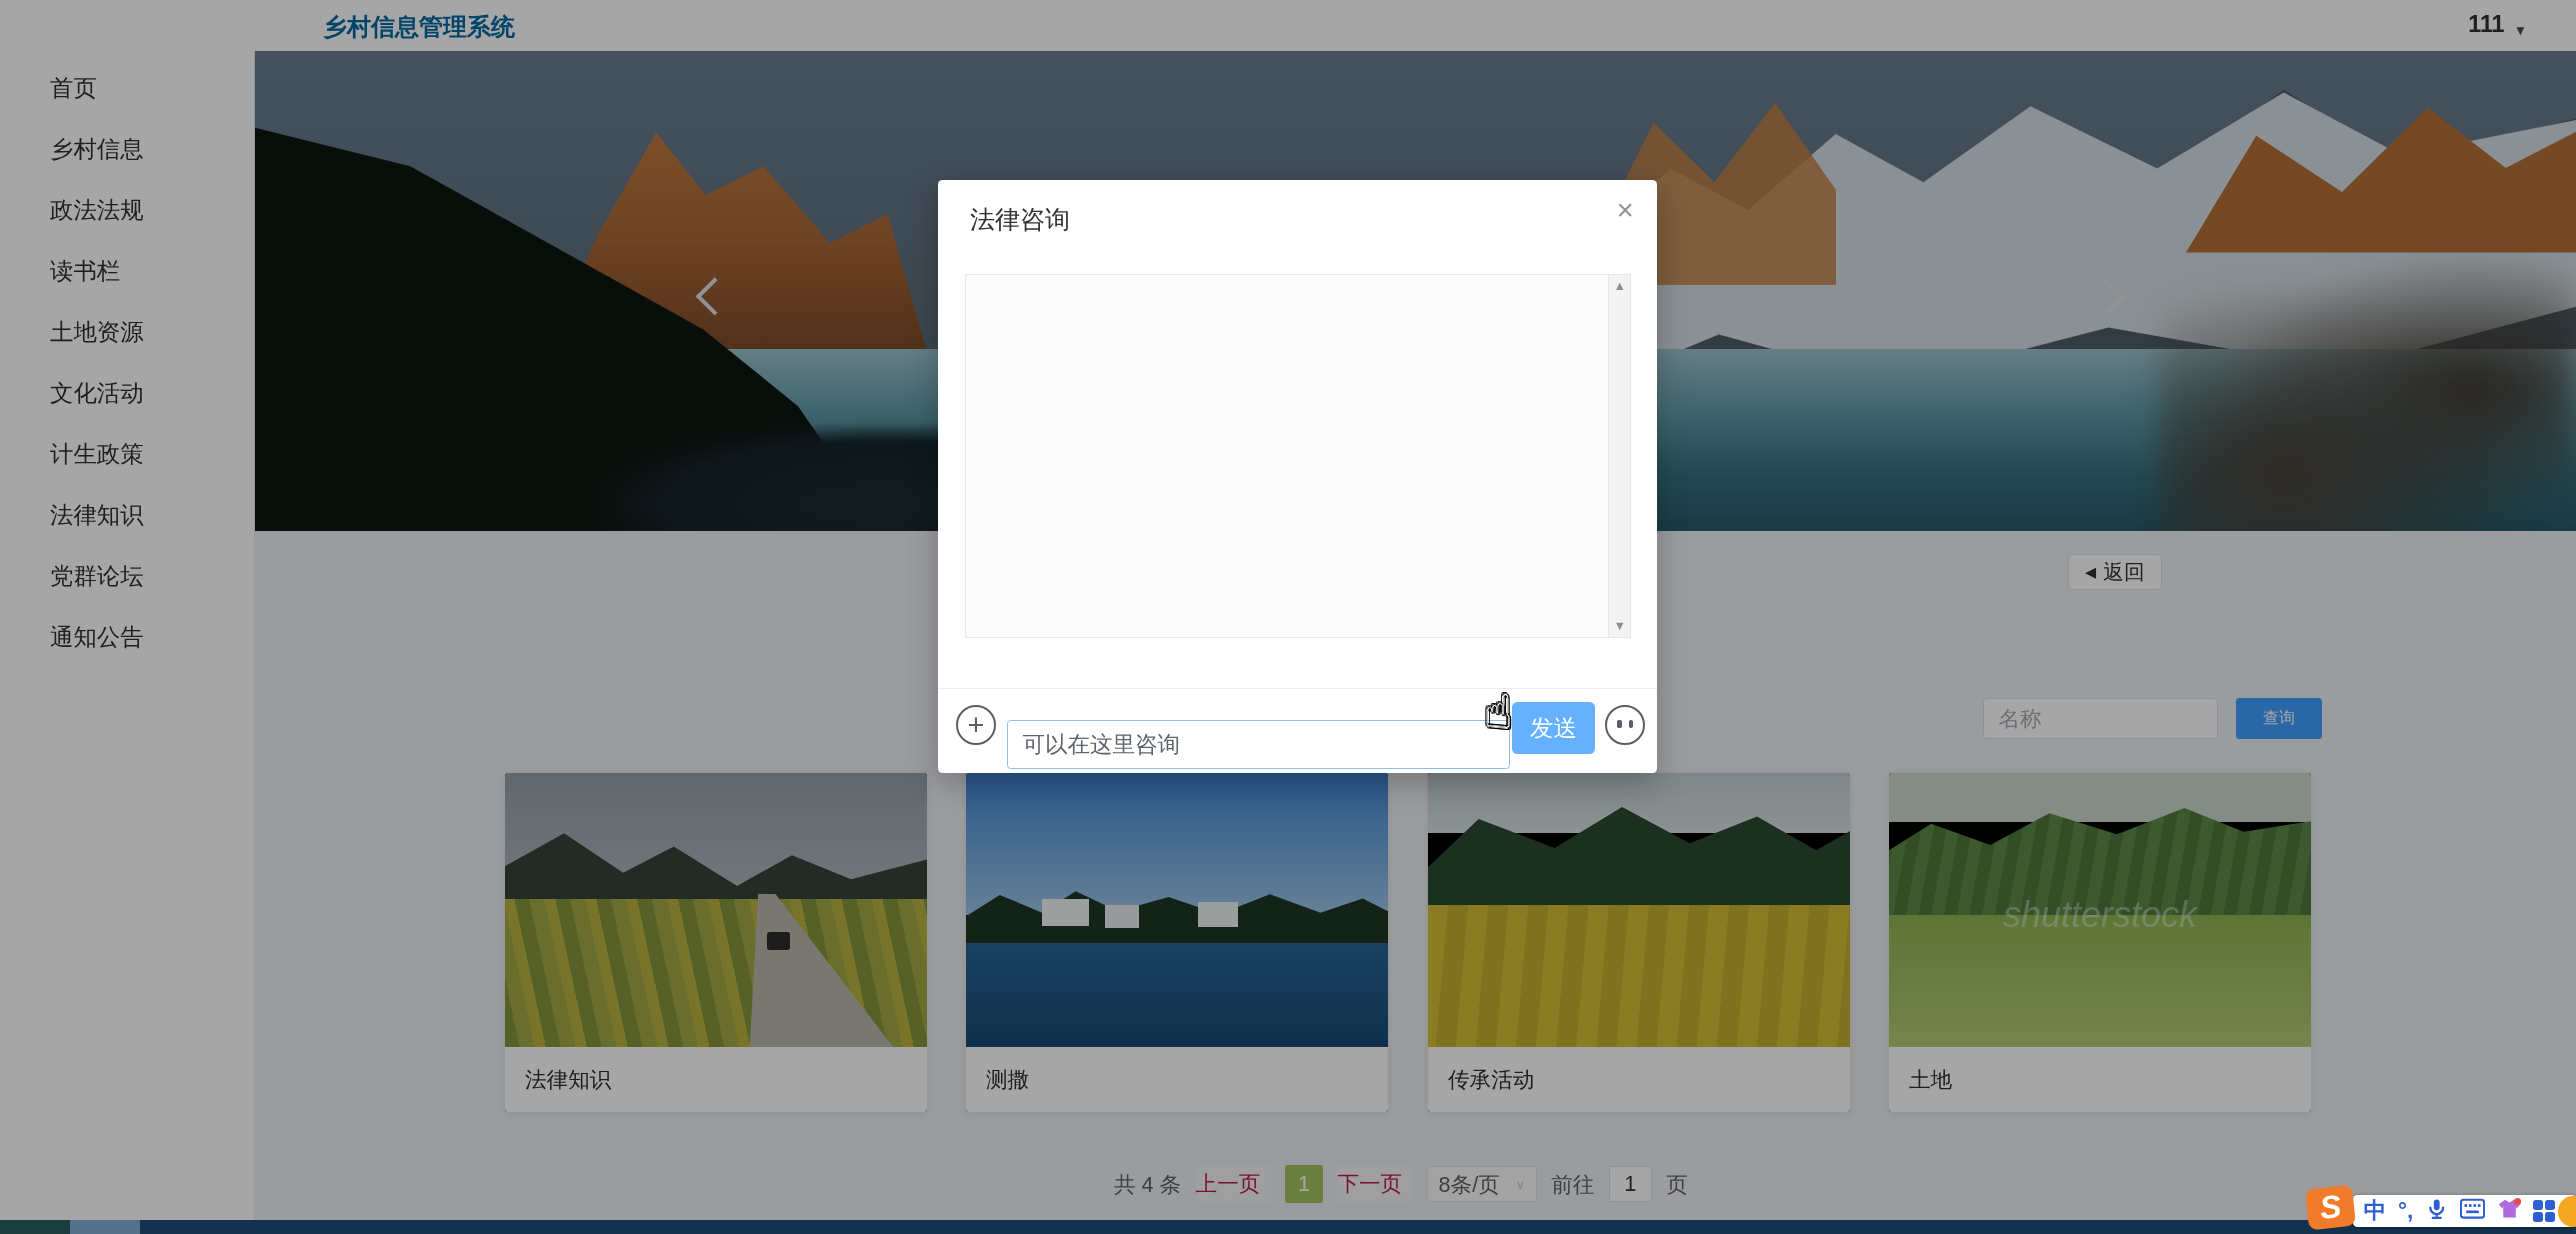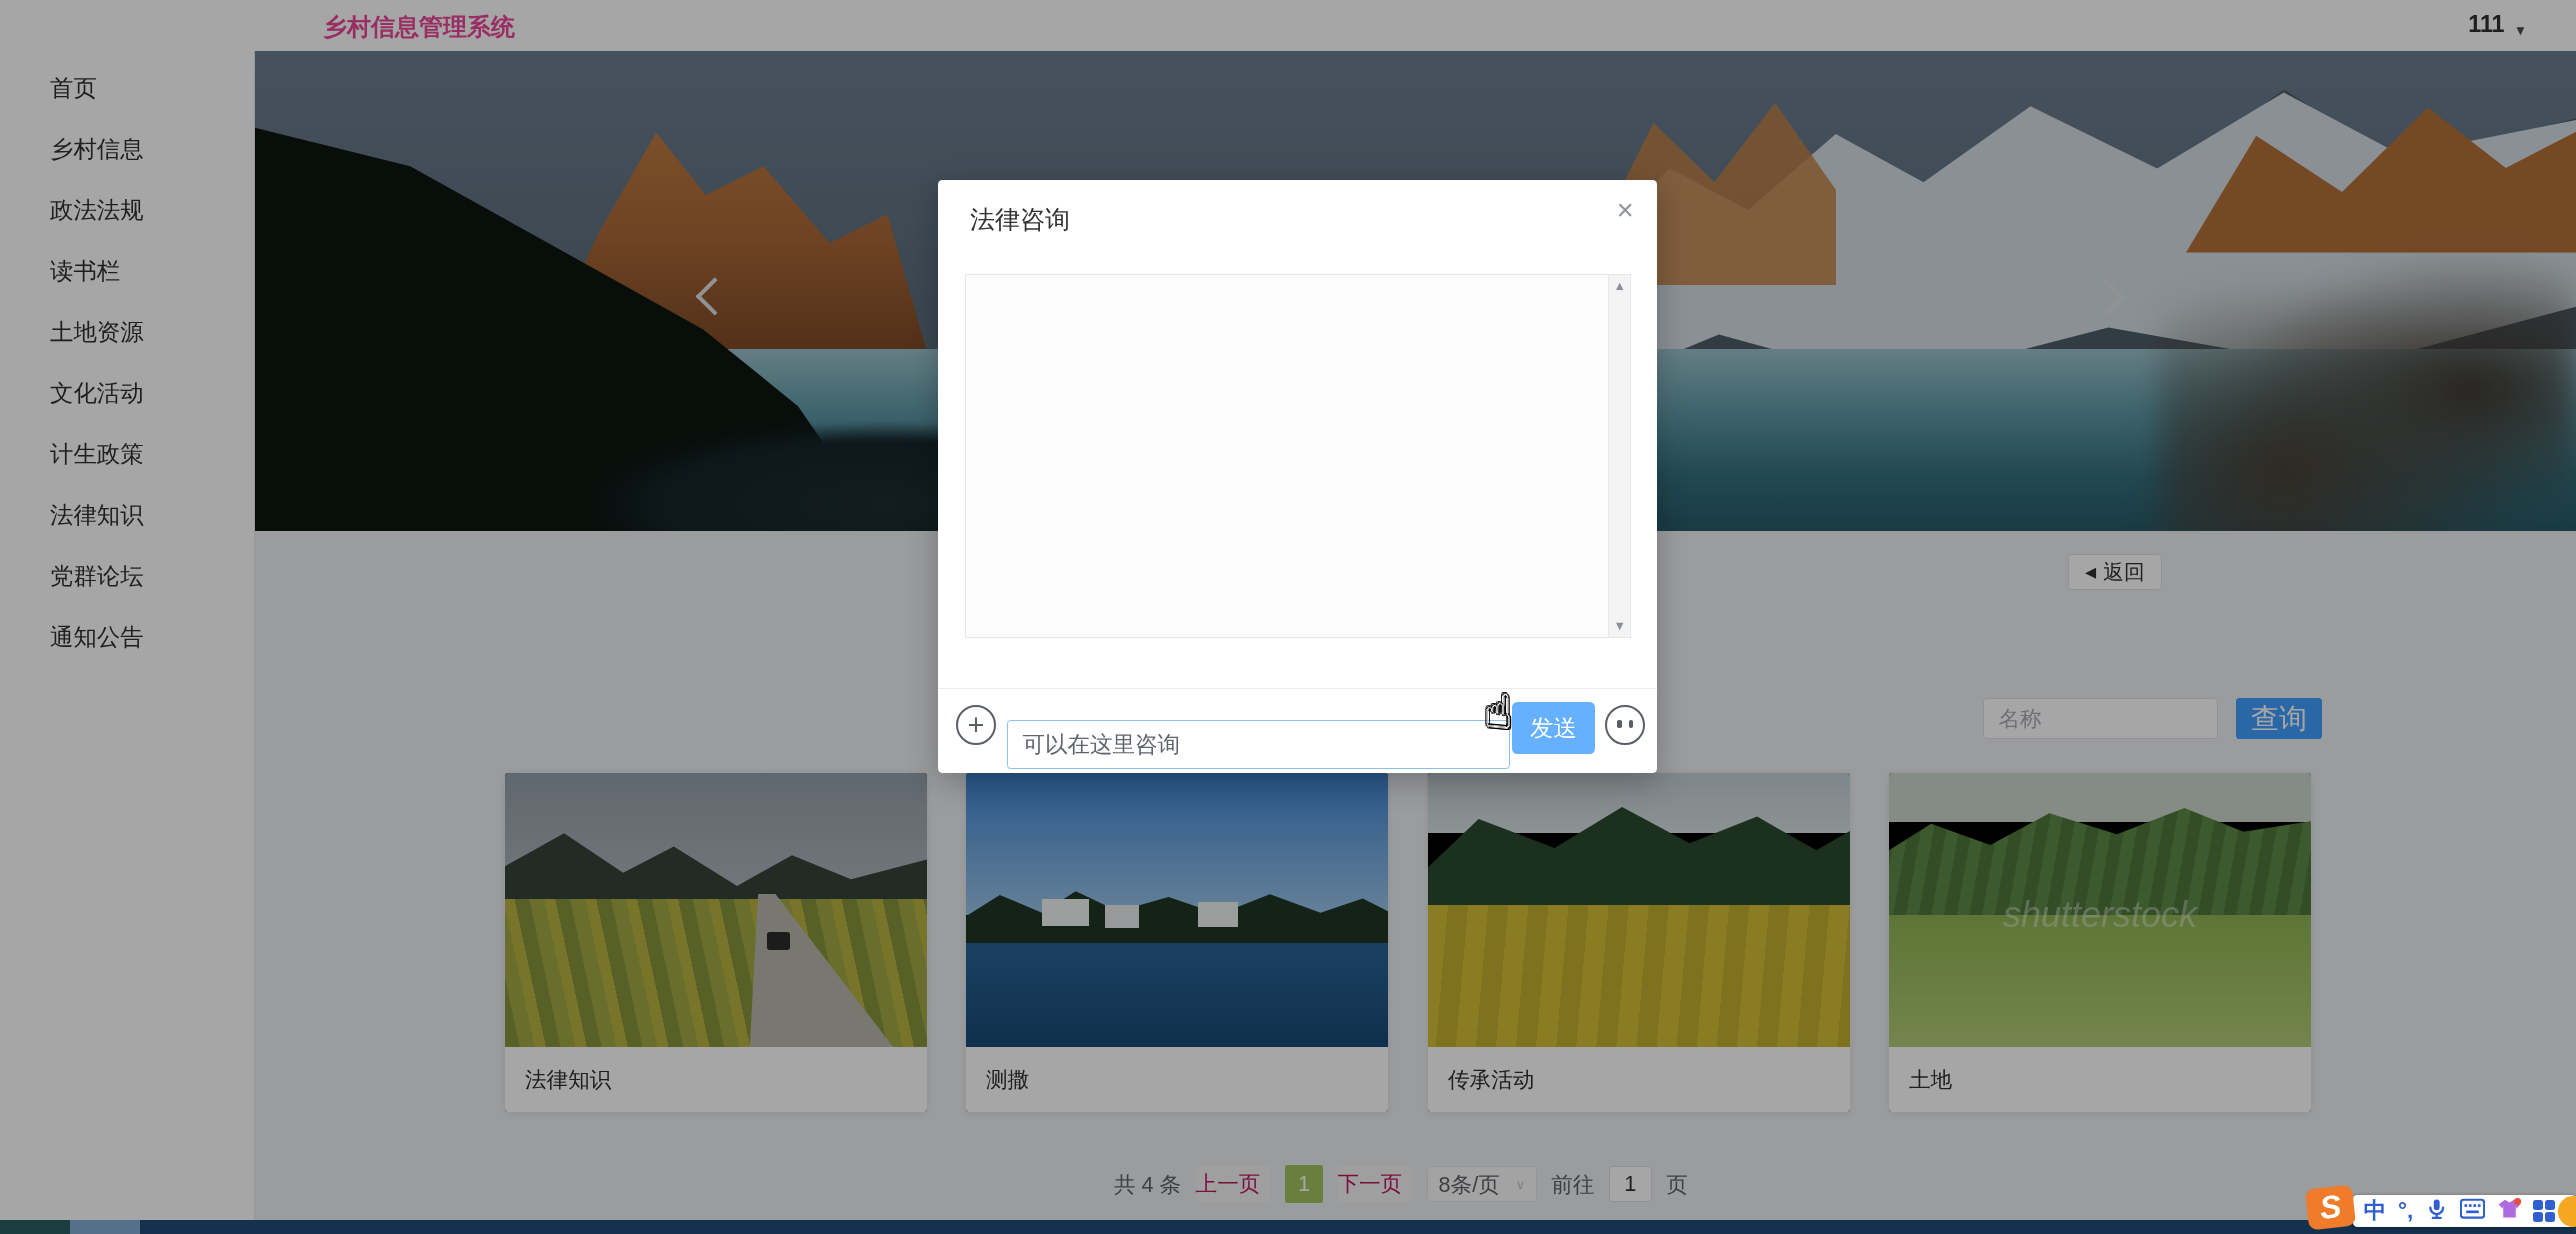--- a/index.html
+++ b/index.html
@@ -2,21 +2,21 @@
 <html style="font-size:14.4px"><head>
 <meta charset="utf-8">
 <style>
   html,body{margin:0;padding:0;background:#000;}
   #app{position:relative;width:2576px;height:1234px;overflow:hidden;background:#fff;
        font-family:"Liberation Sans","DejaVu Sans",sans-serif;color:#303133;}
   .abs{position:absolute;}
 
   
   #header{left:0;top:0;width:2576px;height:51px;background:#fff;z-index:2;}
-  #page-title{left:323px;top:10.8px;font-size:24px;font-weight:600;color:#ec4899;text-align:center;}
+  #page-title{left:323px;top:10.8px;font-size:24px;font-weight:600;color:#0369a1;text-align:center;}
   #user-menu{right:49px;top:10.8px;display:flex;align-items:flex-end;gap:9px;font-size:23.4px;font-weight:600;color:#303133;cursor:pointer;}
   #user-caret{font-size:13.5px;color:#4a4a4a;}
 
   
   #sidebar{left:0;top:51px;width:255px;height:1183px;background:#fff;border-right:0.9px solid #e3e6ea;z-index:2;box-sizing:border-box;padding-top:7.2px;}
   .nav-item{height:61px;line-height:61px;padding-left:50px;font-size:23.4px;color:#303133;cursor:pointer;}
 
   
   #hero{left:255px;top:51px;width:2321px;height:480px;overflow:hidden;z-index:1;background:linear-gradient(180deg,#6b7f90 0%,#5b6d7b 55%,#53646f 100%);}
   .hero-layer{position:absolute;}
@@ -49,21 +49,21 @@
 
   
   #content{left:255px;top:531px;width:2321px;height:689px;background:#eef0f3;z-index:1;}
   #back-btn{left:1813px;top:22.5px;height:34px;padding:0 16px;background:#fff;border:0.9px solid #dcdfe6;border-radius:3.6px;
     display:flex;align-items:center;gap:7.2px;font-size:20.7px;color:#303133;cursor:pointer;}
   #back-icon{font-size:14.4px;color:#303133;}
   #search-input{left:1728px;top:167px;width:235px;height:41px;box-sizing:border-box;border:0.9px solid #dcdfe6;border-radius:3.6px;
     background:#fff;padding:0 14.4px;font-size:21.6px;color:#303133;outline:none;}
   #search-input::placeholder{color:#a8abb2;}
   #query-btn{left:1981px;top:167px;width:86px;height:41px;background:#409eff;border:none;border-radius:3.6px;
-    color:#fff;font-size:28px;cursor:pointer;}
+    color:#fff;font-size:16px;cursor:pointer;}
   .card{top:242px;width:422px;height:339px;background:#000000;border-radius:3.6px;box-shadow:0 1.8px 9px rgba(0,0,0,.08);cursor:pointer;overflow:hidden;}
   .card-img{position:relative;width:422px;height:274px;overflow:hidden;}
   .card-img div{position:absolute;}
   .card-title{height:65px;line-height:65px;padding-left:20px;font-size:21.6px;color:#303133;background:#fff;}
   
   .sc1-sky{left:0;top:0;width:100%;height:48%;background:linear-gradient(180deg,#93a0aa 0%,#b2b9bf 100%);}
   .sc1-mtn{left:0;top:18%;width:100%;height:40%;background:#36423a;
     clip-path:polygon(0 40%,14% 10%,28% 46%,40% 22%,55% 58%,68% 30%,82% 52%,100% 34%,100% 100%,0 100%);}
   .sc1-field{left:0;top:46%;width:100%;height:54%;
     background:repeating-linear-gradient(78deg,#86963c 0 14.4px,#a4aa44 14.4px 29px,#b9b23f 29px 40px);}

